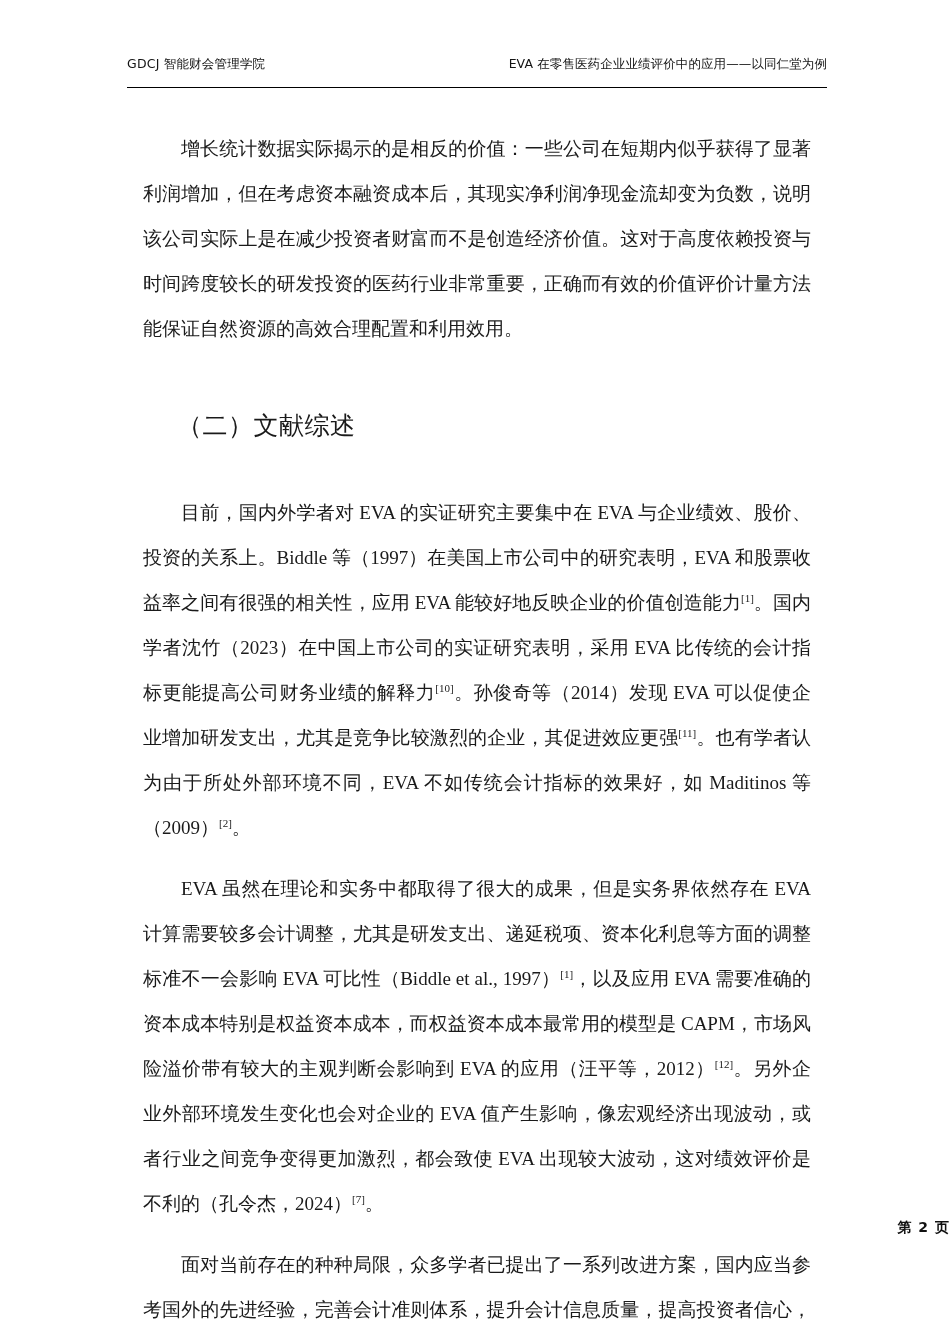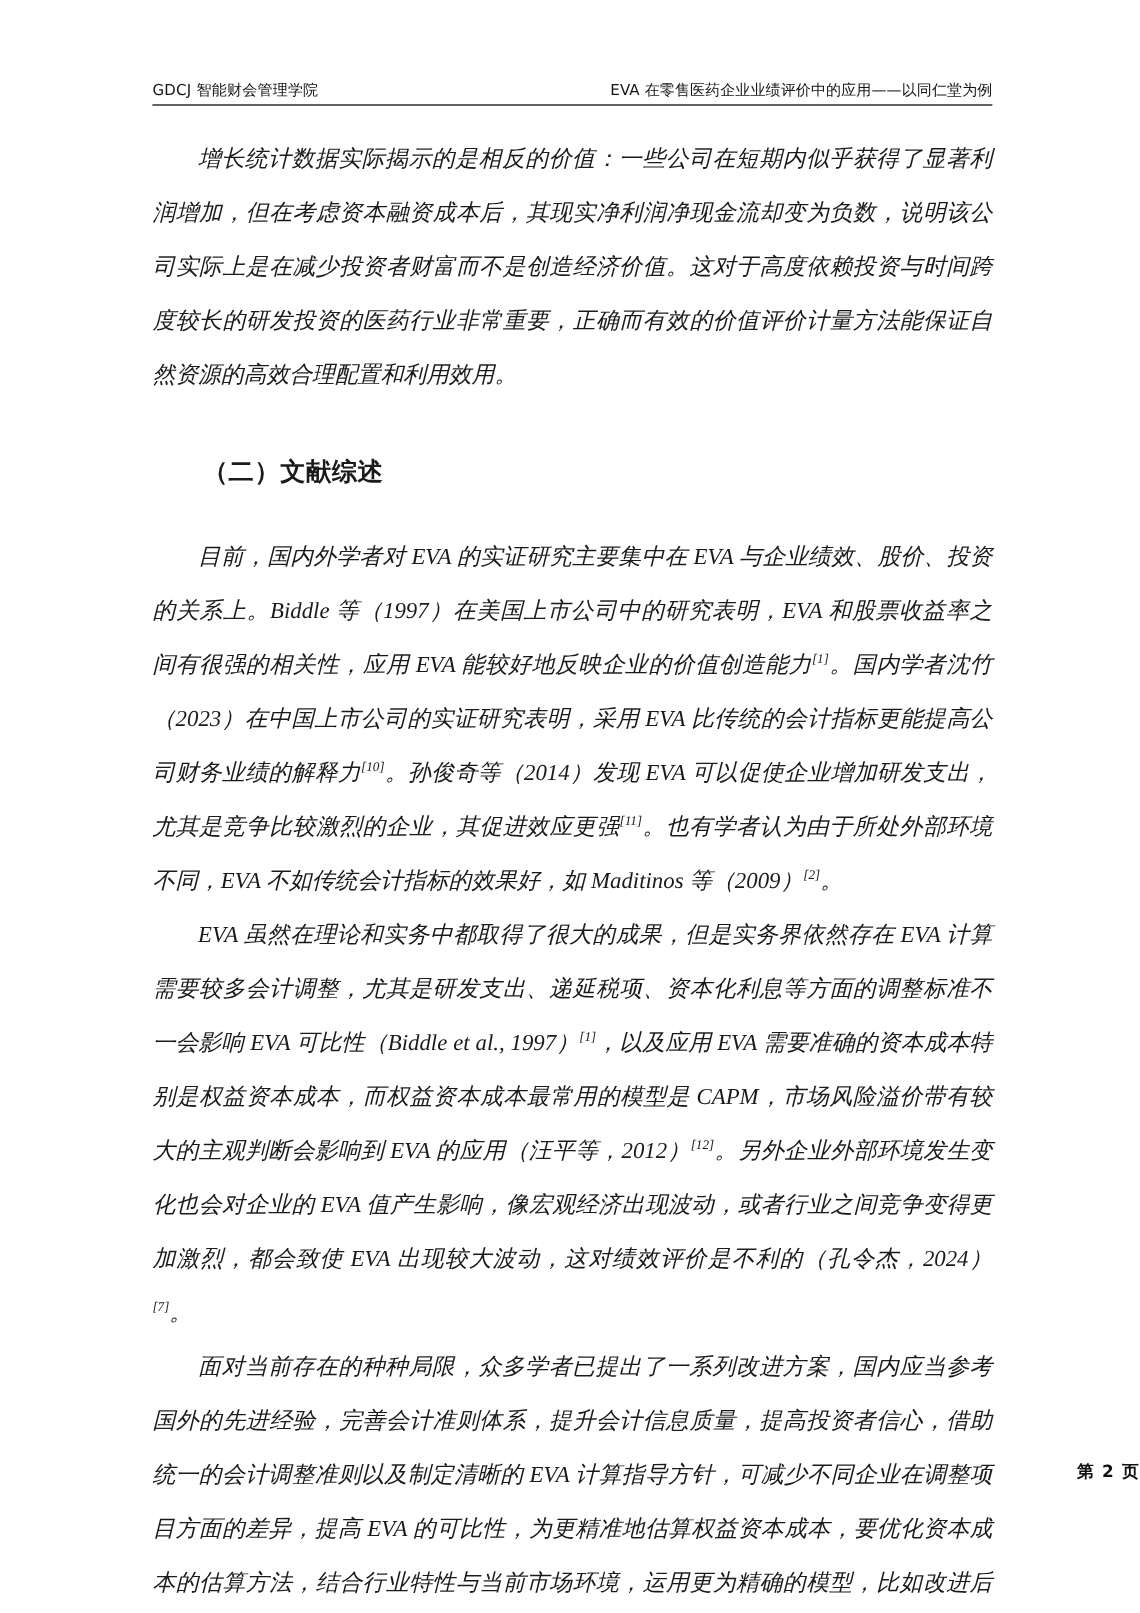--- a/index.html
+++ b/index.html
@@ -28,21 +28,21 @@
   .header {
     position: absolute;
     left: 127px;
     top: 58px;
     width: 700px;
     height: 30px;
     display: flex;
     align-items: flex-end;
     justify-content: space-between;
     border-bottom: 1.6px solid #000000;
-    padding-bottom: 3px;
+    padding-bottom: 14px;
     box-sizing: border-box;
   }
   .header-left {
     font-family: "DejaVu Sans", "Liberation Sans", sans-serif;
     font-size: 12.5px;
     letter-spacing: 0.2px;
     white-space: nowrap;
     color: #141414;
   }
   .header-right {
@@ -55,37 +55,36 @@
   }
 
   
   .content {
     position: absolute;
     left: 127px;
     top: 110px;
     width: 700px;
   }
   p.para {
-    margin: 0;
+    margin: 16px;
     font-size: 19px;
     line-height: 45px;
     text-align: justify;
     text-justify: inter-ideograph;
     text-indent: 2em;
     letter-spacing: 0px;
     word-spacing: 0px;
-    font-style: italic;
   }
 
   h2.section-heading {
     margin: 0;
     padding: 0;
     font-family: "DejaVu Sans", "Liberation Sans", sans-serif;
-    font-size: 21px;
-    font-weight: bold;
+    font-size: 25px;
+    font-weight: normal;
     line-height: 45px;
     text-indent: 2em;
     letter-spacing: 0.5px;
   }
 
   .gap-before-heading { height: 36px; }
   .gap-after-heading  { height: 26px; }
 
   sup.ref {
     font-size: 11px;

